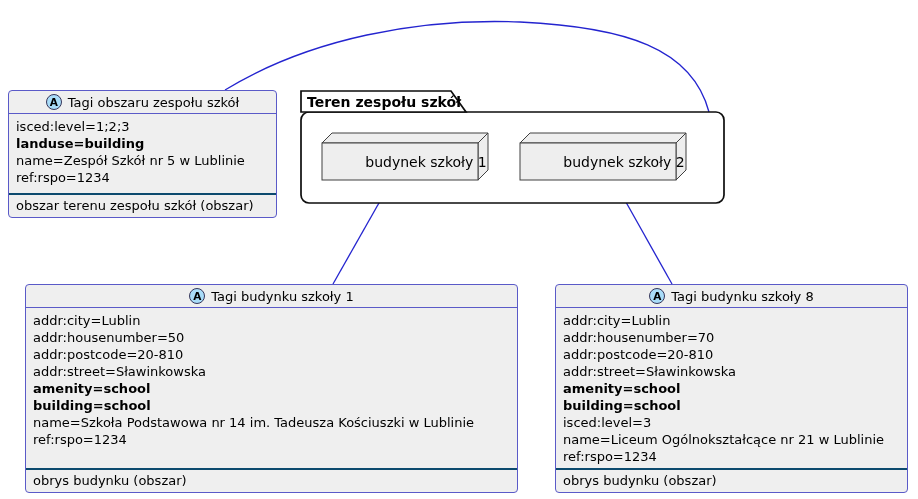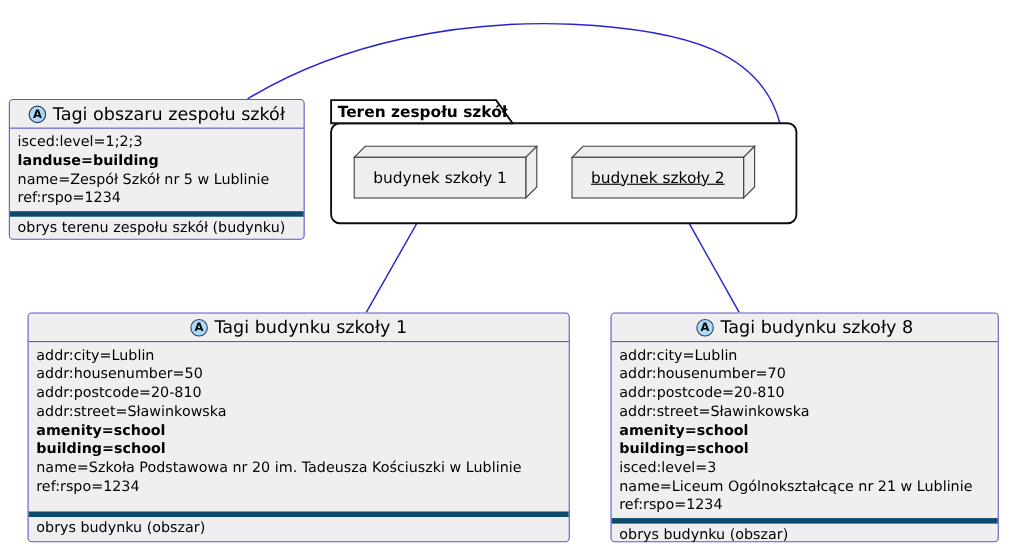--- a/index.html
+++ b/index.html
@@ -10,37 +10,37 @@
   }
   #wires{position:absolute;left:0;top:0;width:918px;height:499px;}
   .tagbox{
     position:absolute;background:#EFEFEF;border:1px solid #5A5AC8;
     border-radius:4px;display:flex;flex-direction:column;box-sizing:border-box;
   }
   .tb-header{
     display:flex;align-items:center;justify-content:center;gap:6px;
     border-bottom:1px solid #5A5AC8;flex:none;padding:3px 4px;
   }
-  .tb-title{font-size:16px;white-space:nowrap;}
+  .tb-title{font-size:13px;white-space:nowrap;}
   .aicon{
     width:16px;height:16px;border-radius:50%;background:#A9DCF8;
     border:1.4px solid #36365A;display:inline-flex;align-items:center;
     justify-content:center;font-size:10.5px;font-weight:bold;flex:none;box-sizing:border-box;
   }
-  .tb-body{flex:1;padding:4px 7px 3px 7px;border-bottom:5px solid #0c4a6e;}
+  .tb-body{flex:1;padding:4px 7px 3px 7px;border-bottom:2px solid #0c4a6e;}
   .row{font-size:13px;line-height:17px;white-space:nowrap;}
   .bold{font-weight:bold;}
   .tb-footer{padding:2px 7px;font-size:13px;line-height:18px;white-space:nowrap;}
   .pkg-title{
     position:absolute;left:307px;top:92px;height:20px;line-height:20px;
     font-size:14px;font-weight:bold;white-space:nowrap;
   }
   .node-label{
     position:absolute;display:flex;align-items:center;justify-content:center;
-    font-size:14px;white-space:nowrap;
+    font-size:14px;white-space:nowrap;margin-left:26px;
   }
 </style>
 </head>
 <body>
 
 <div id="canvas">
 
   <svg id="wires" viewBox="0 0 918 499">
 
     <path d="M 225 90 C 310 38, 420 18, 520 22 C 625 27, 692 48, 709 112" fill="none" stroke-width="1.3" stroke="#2424CF"></path>
@@ -62,49 +62,49 @@
     <g>
       <path d="M 520 143 L 530 133 L 686 133 L 676 143 Z" fill="#EEEEEE" stroke="#404040" stroke-width="1"></path>
       <path d="M 676 143 L 686 133 L 686 170 L 676 180 Z" fill="#EEEEEE" stroke="#404040" stroke-width="1"></path>
       <rect x="520" y="143" width="156" height="37" fill="#EEEEEE" stroke="#404040" stroke-width="1"></rect>
     </g>
   </svg>
 
   <div class="pkg-title">Teren zespołu szkół</div>
 
   <div class="node-label" style="left:322px;top:143px;width:156px;height:37px;">budynek szkoły 1</div>
-  <div class="node-label" style="left:520px;top:143px;width:156px;height:37px;text-decoration:underline;">budynek szkoły 2</div>
+  <div class="node-label" style="left:520px;top:143px;width:156px;height:37px;">budynek szkoły 2</div>
 
   <div class="tagbox" style="left:8px;top:90px;width:269px;height:128px;">
     <div class="tb-header">
       <span class="aicon">A</span>
       <span class="tb-title">Tagi obszaru zespołu szkół</span>
     </div>
     <div class="tb-body">
       <div class="row">isced:level=1;2;3</div>
       <div class="row bold">landuse=building</div>
       <div class="row">name=Zespół Szkół nr 5 w Lublinie</div>
       <div class="row">ref:rspo=1234</div>
     </div>
-    <div class="tb-footer">obrys terenu zespołu szkół (budynku)</div>
+    <div class="tb-footer">obszar terenu zespołu szkół (obszar)</div>
   </div>
 
   <div class="tagbox" style="left:25px;top:284px;width:493px;height:209px;">
     <div class="tb-header">
       <span class="aicon">A</span>
       <span class="tb-title">Tagi budynku szkoły 1</span>
     </div>
     <div class="tb-body">
       <div class="row">addr:city=Lublin</div>
       <div class="row">addr:housenumber=50</div>
       <div class="row">addr:postcode=20-810</div>
       <div class="row">addr:street=Sławinkowska</div>
       <div class="row bold">amenity=school</div>
       <div class="row bold">building=school</div>
-      <div class="row">name=Szkoła Podstawowa nr 20 im. Tadeusza Kościuszki w Lublinie</div>
+      <div class="row">name=Szkoła Podstawowa nr 14 im. Tadeusza Kościuszki w Lublinie</div>
       <div class="row">ref:rspo=1234</div>
     </div>
     <div class="tb-footer">obrys budynku (obszar)</div>
   </div>
 
   <div class="tagbox" style="left:555px;top:284px;width:353px;height:209px;">
     <div class="tb-header">
       <span class="aicon">A</span>
       <span class="tb-title">Tagi budynku szkoły 8</span>
     </div>

